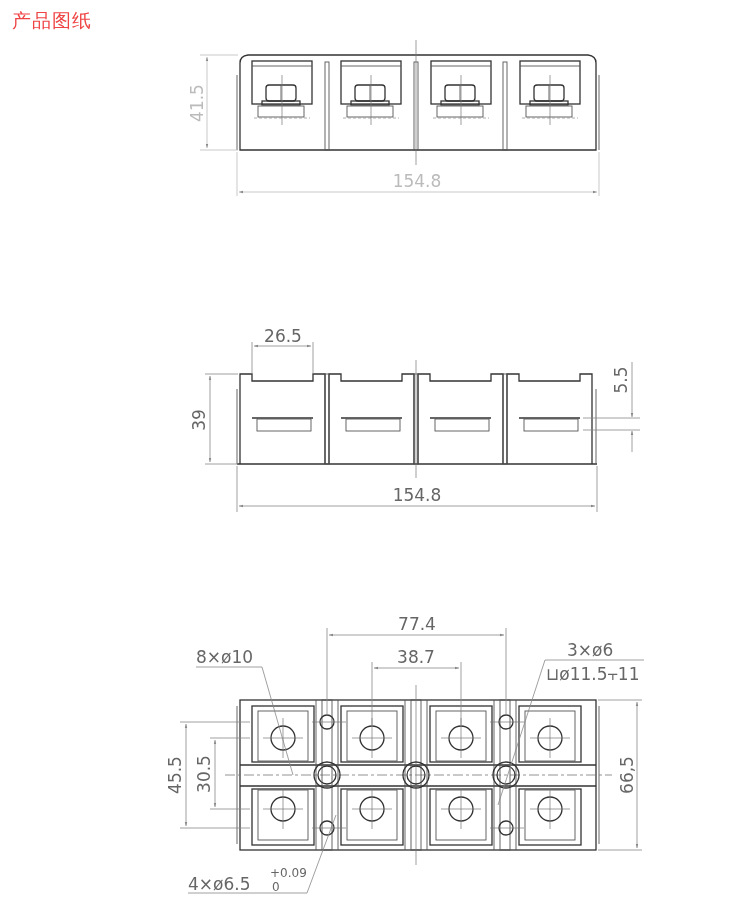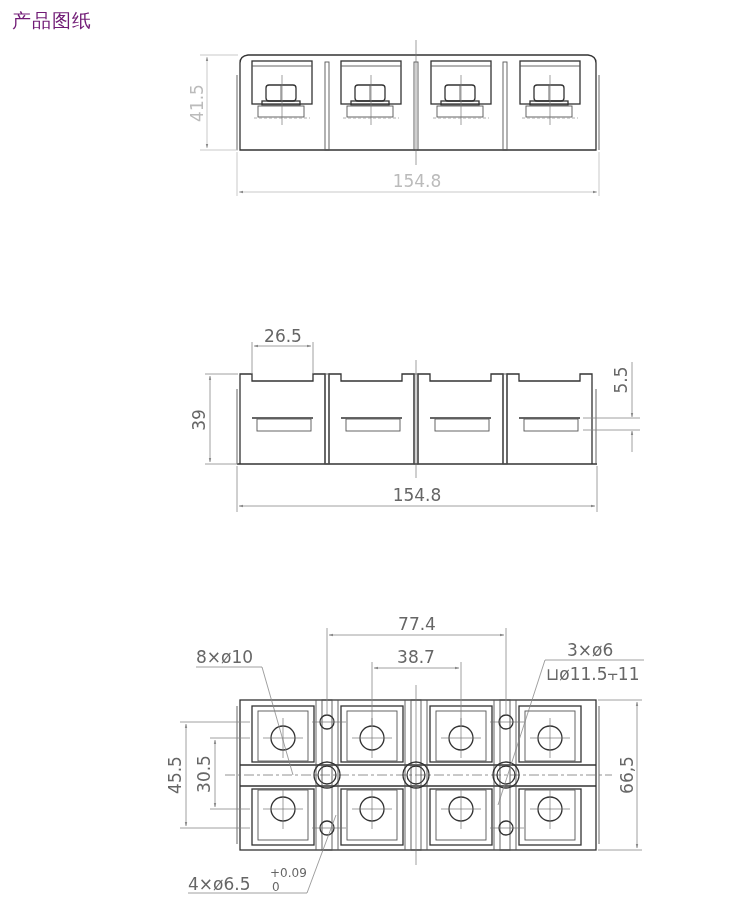--- a/index.html
+++ b/index.html
@@ -1,17 +1,17 @@
 <!DOCTYPE html>
 <html><head>
 <meta charset="utf-8">
 <style>
   html, body { margin:0; padding:0; background:#ffffff; }
   body { width:750px; height:898px; position:relative; overflow:hidden; font-family:"DejaVu Sans", sans-serif; }
-  .title { position:absolute; left:12px; top:8px; font-size:19px; color:#701a75; letter-spacing:1px; }
+  .title { position:absolute; left:12px; top:8px; font-size:19px; color:#ef4444; letter-spacing:1px; }
   svg.drawing { position:absolute; left:0; top:0; }
   .ln { stroke:#333; stroke-width:1.3; fill:none; }
   .thin { stroke:#555; stroke-width:0.9; fill:none; }
   .dim { stroke:#888; stroke-width:0.8; fill:none; }
   .dimlt { stroke:#bbb; stroke-width:0.8; fill:none; }
   .ctr { stroke:#777; stroke-width:0.7; fill:none; }
   .dash { stroke:#777; stroke-width:0.8; fill:none; stroke-dasharray:10 3 3 3; }
   .hid { stroke:#999; stroke-width:0.8; fill:none; stroke-dasharray:3 2; }
   .txt { font-family:"DejaVu Sans", sans-serif; font-size:17px; fill:#666; }
   .txtlt { font-family:"DejaVu Sans", sans-serif; font-size:17px; fill:#bbb; }

